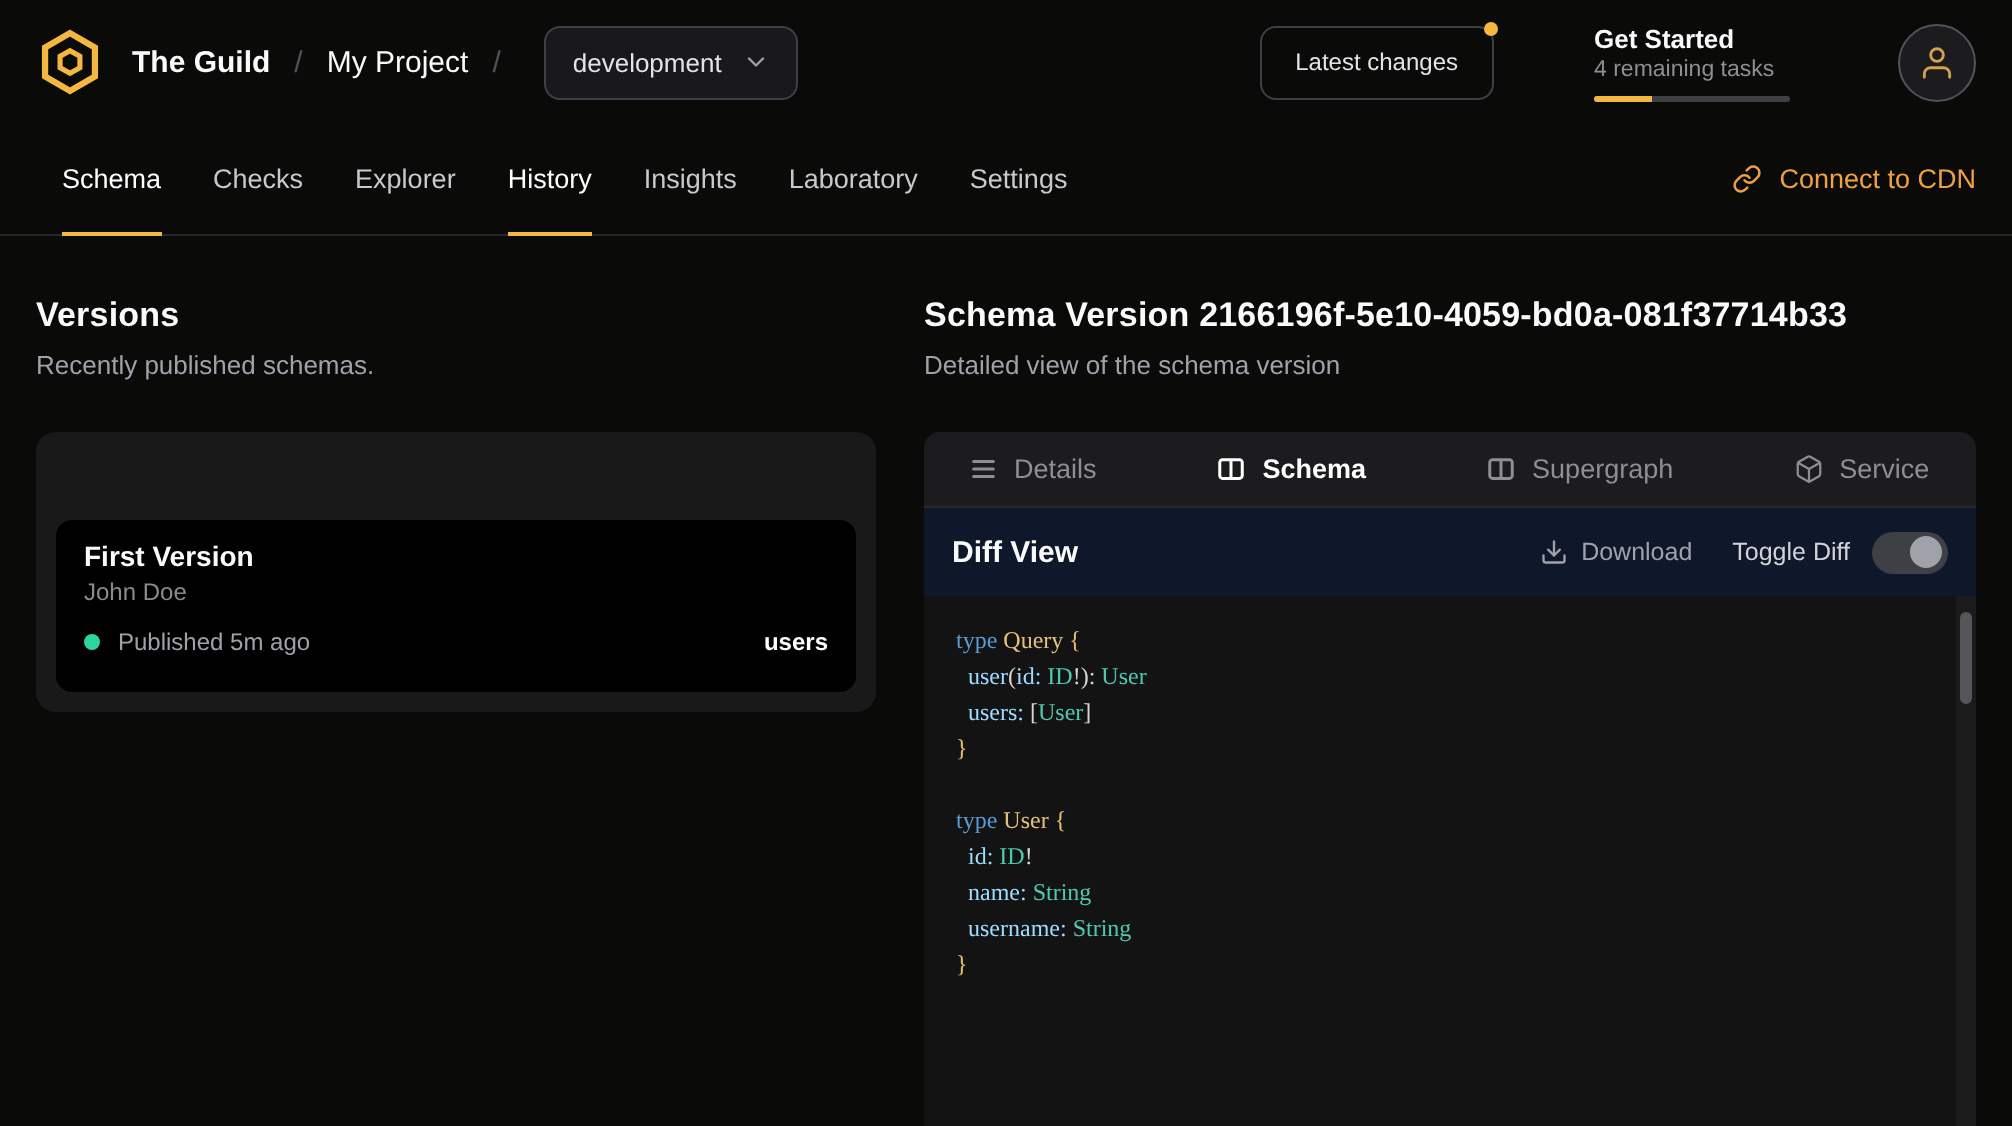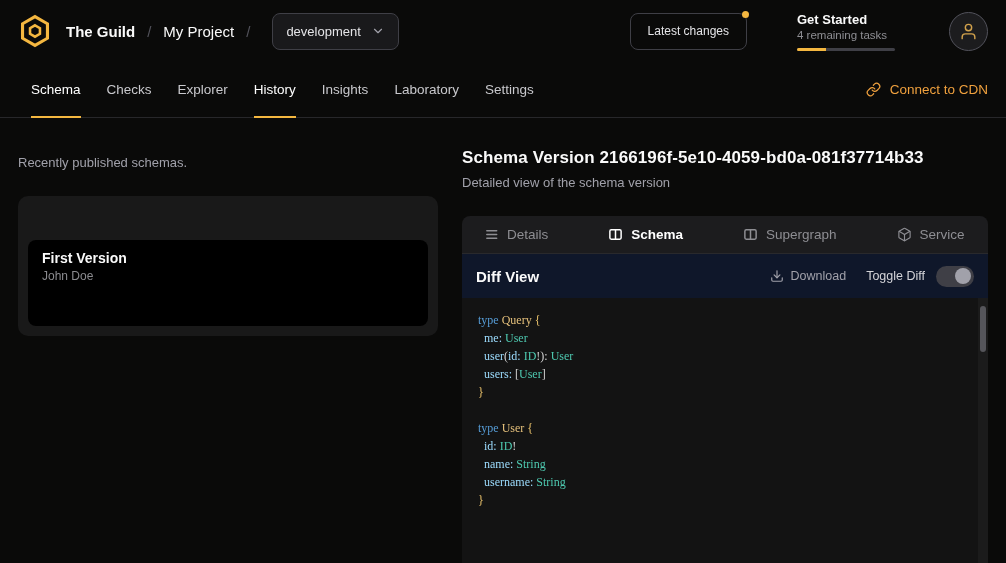--- a/index.html
+++ b/index.html
@@ -132,25 +132,31 @@
       <path d="M10 13a5 5 0 0 0 7.54.54l3-3a5 5 0 0 0-7.07-7.07l-1.72 1.71"></path>
       <path d="M14 11a5 5 0 0 0-7.54-.54l-3 3a5 5 0 0 0 7.07 7.07l1.71-1.71"></path>
     </svg>
     <span>Connect to CDN</span>
   </div>
 </nav>
 
 <main class="main">
 
   <section class="col-left">
+    <h2 class="panel-title">Versions</h2>
     <div class="panel-sub">Recently published schemas.</div>
     <div class="versions-card">
       <div class="version-item">
         <div class="vi-name">First Version</div>
         <div class="vi-author">John Doe</div>
+        <div class="vi-meta">
+          <span class="vi-dot"></span>
+          <span class="vi-status">Published 5m ago</span>
+          <span class="vi-service">users</span>
+        </div>
       </div>
     </div>
   </section>
 
   <section class="col-right">
     <h2 class="panel-title">Schema Version 2166196f-5e10-4059-bd0a-081f37714b33</h2>
     <div class="panel-sub">Detailed view of the schema version</div>
 
     <div class="detail-panel">
       <div class="detail-tabs">
@@ -202,21 +208,20 @@
             <div class="toggle on">
               <div class="knob"></div>
             </div>
           </div>
         </div>
       </div>
 
       <div class="code-area">
         <div>
             <div class="code-line"><span class="tok-kw">type</span><span class="tok-pu"> </span><span class="tok-tn">Query</span><span class="tok-pu"> </span><span class="tok-br">{</span></div>
-            <div class="code-line"><span class="tok-pu">  </span><span class="tok-fd">me:</span><span class="tok-pu"> </span><span class="tok-ty">User</span></div>
             <div class="code-line"><span class="tok-pu">  </span><span class="tok-fd">user</span><span class="tok-pu">(</span><span class="tok-fd">id:</span><span class="tok-pu"> </span><span class="tok-ty">ID</span><span class="tok-pu">!):</span><span class="tok-pu"> </span><span class="tok-ty">User</span></div>
             <div class="code-line"><span class="tok-pu">  </span><span class="tok-fd">users:</span><span class="tok-pu"> [</span><span class="tok-ty">User</span><span class="tok-pu">]</span></div>
             <div class="code-line"><span class="tok-br">}</span></div>
             <div class="code-line">&nbsp;</div>
             <div class="code-line"><span class="tok-kw">type</span><span class="tok-pu"> </span><span class="tok-tn">User</span><span class="tok-pu"> </span><span class="tok-br">{</span></div>
             <div class="code-line"><span class="tok-pu">  </span><span class="tok-fd">id:</span><span class="tok-pu"> </span><span class="tok-ty">ID</span><span class="tok-pu">!</span></div>
             <div class="code-line"><span class="tok-pu">  </span><span class="tok-fd">name:</span><span class="tok-pu"> </span><span class="tok-ty">String</span></div>
             <div class="code-line"><span class="tok-pu">  </span><span class="tok-fd">username:</span><span class="tok-pu"> </span><span class="tok-ty">String</span></div>
             <div class="code-line"><span class="tok-br">}</span></div>
           </div>

